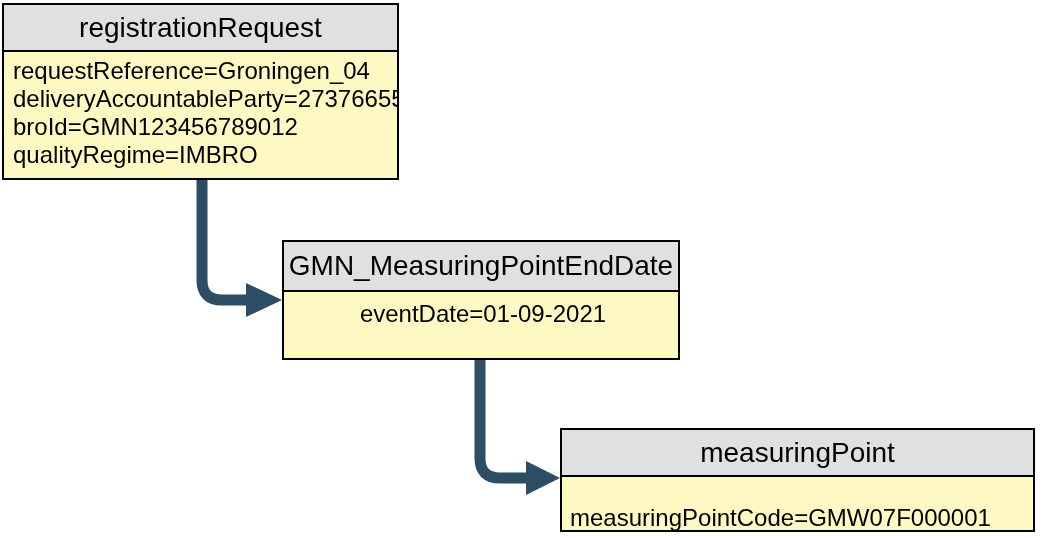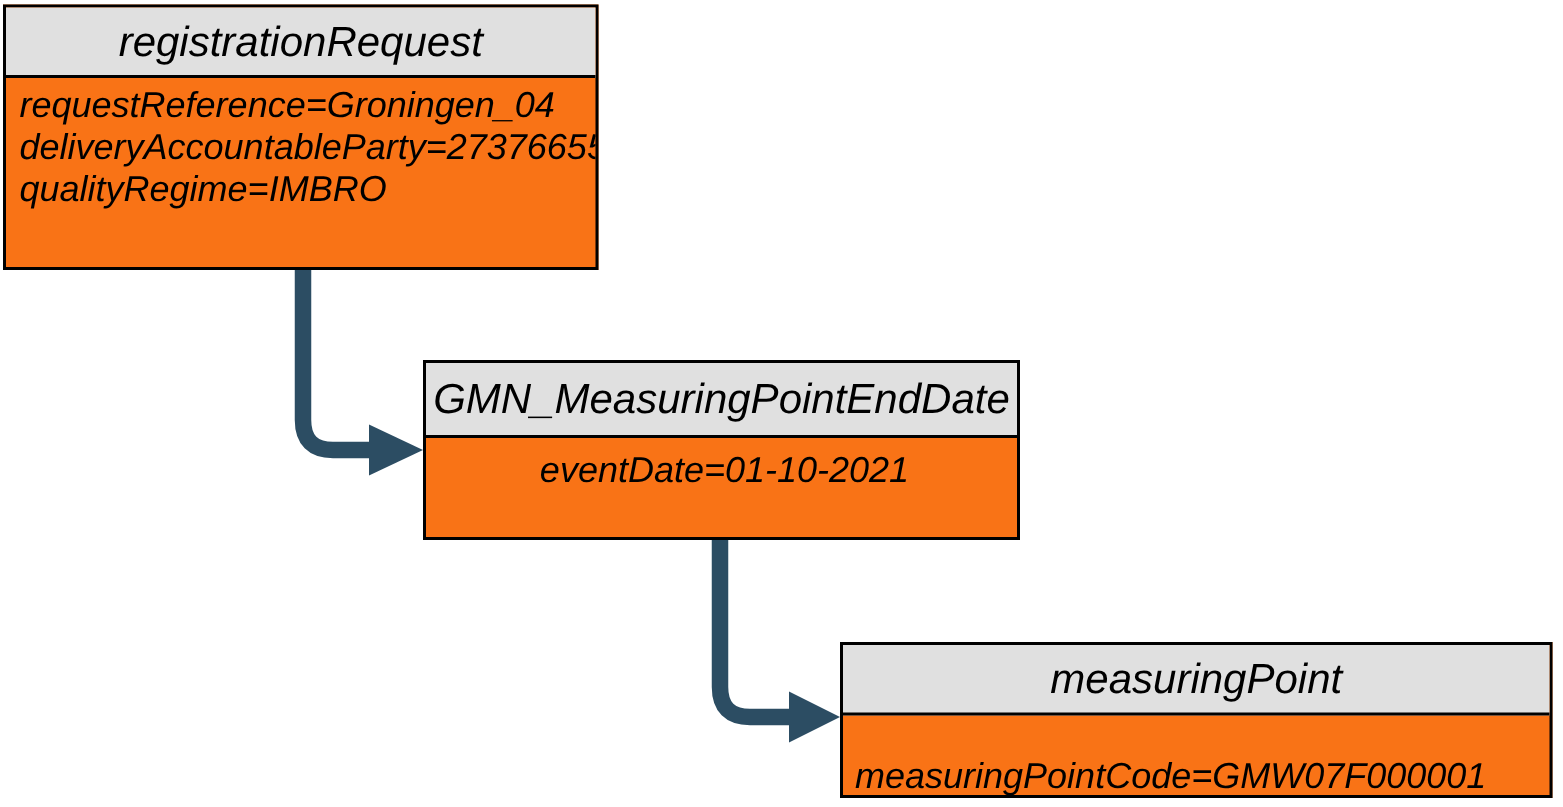--- a/index.html
+++ b/index.html
@@ -29,23 +29,22 @@
     stroke-linecap: butt;
   }
   .arrow-head {
     fill: var(--arrow, #2c4d63);
     stroke: none;
   }
   .node {
     position: absolute;
     box-sizing: border-box;
     border: 2px solid var(--border, #000000);
-    background: #f97316;
+    background: #fef9c3;
     color: #000000;
-    font-style: italic;
   }
   .node-header {
     box-sizing: content-box;
     border-bottom: 2px solid var(--border, #000000);
     background: var(--header-bg, #e0e0e0);
     display: flex;
     align-items: center;
     justify-content: center;
     font-size: 28px;
     white-space: nowrap;
@@ -81,28 +80,29 @@
       <path class="arrow-path" d="M 480 360 L 480 458 Q 480 478 500 478 L 527 478"></path>
       <polygon class="arrow-head" points="526,461 526,495 560,478"></polygon>
     </g>
   </svg>
 
   <div class="node" id="node-0" style="left:2px; top:3px; width:397px; height:177px;">
     <div class="node-header">registrationRequest</div>
     <div class="node-body">
       <div class="attr">requestReference=Groningen_04</div>
       <div class="attr">deliveryAccountableParty=27376655</div>
+      <div class="attr">broId=GMN123456789012</div>
       <div class="attr">qualityRegime=IMBRO</div>
     </div>
   </div>
 
   <div class="node" id="node-1" style="left:282px; top:240px; width:398px; height:120px;text-align:center;">
     <div class="node-header">GMN_MeasuringPointEndDate</div>
     <div class="node-body">
-      <div class="attr">eventDate=01-10-2021</div>
+      <div class="attr">eventDate=01-09-2021</div>
     </div>
   </div>
 
   <div class="node" id="node-2" style="left:560px; top:428px; width:475px; height:104px;">
     <div class="node-header">measuringPoint</div>
     <div class="node-body">
       <div class="attr">measuringPointCode=GMW07F000001</div>
     </div>
   </div>
 

